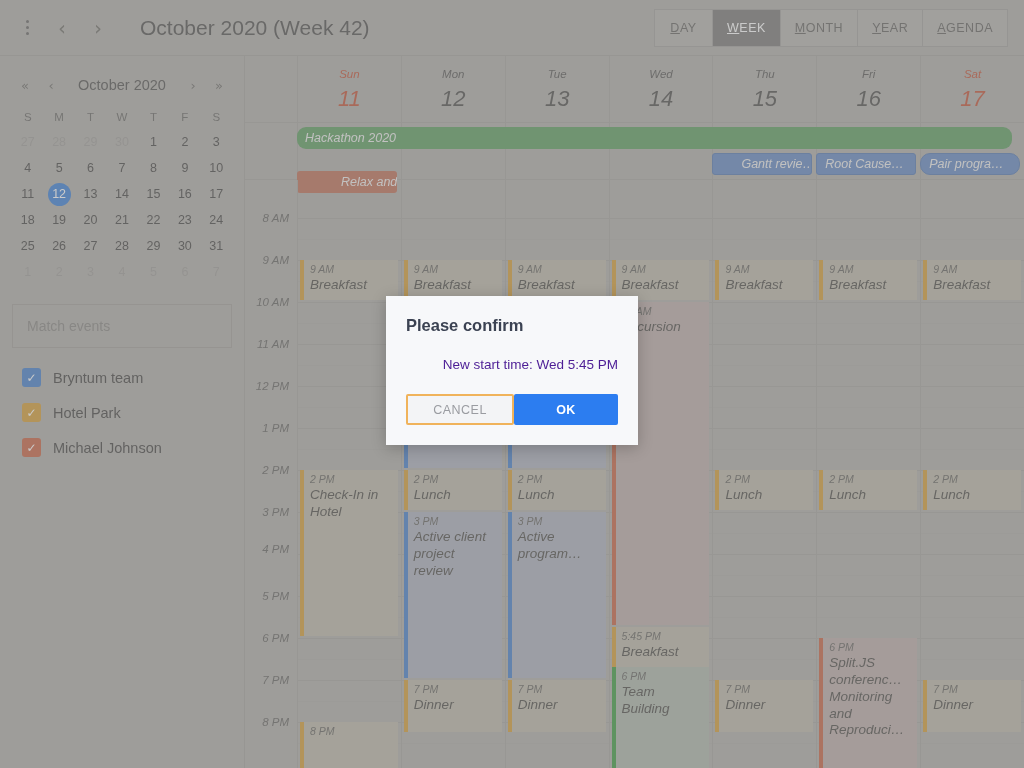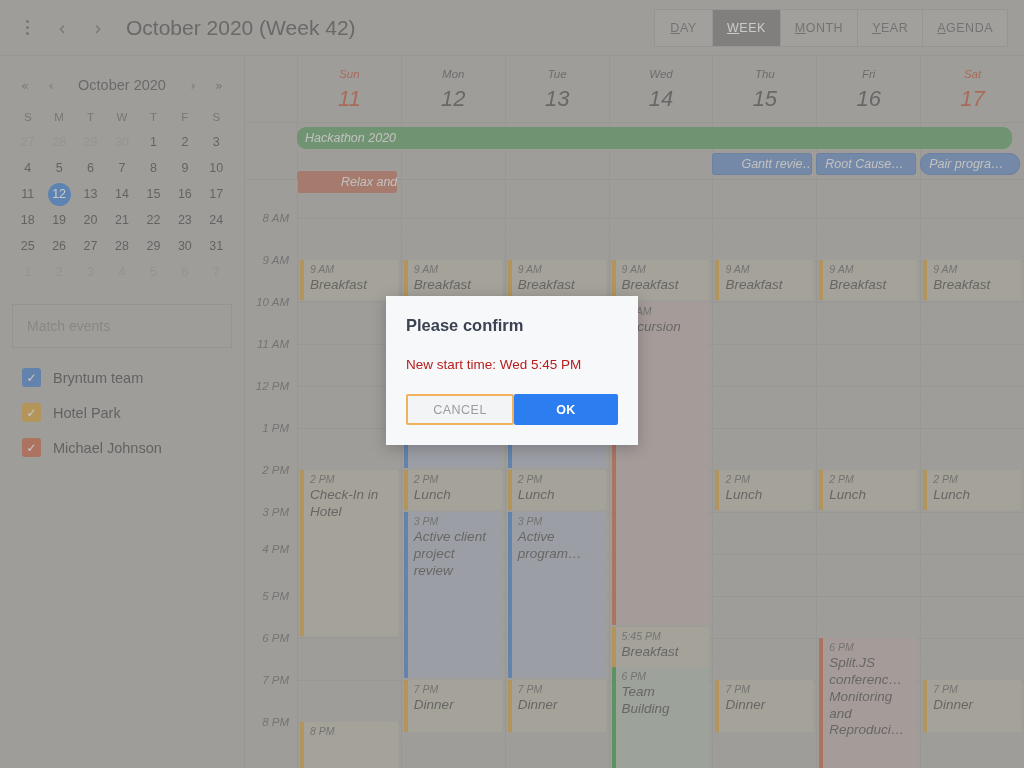--- a/index.html
+++ b/index.html
@@ -57,21 +57,21 @@
   }
   .cal-tick { position:absolute; top:0; width:2px; height:3px; background:#6e6d6b; }
 
   .nav-arrow {
     width: 36px; height: 40px;
     display: flex; align-items: center; justify-content: center;
     color: #76756f; font-size: 19px; cursor: pointer;
     font-family: "DejaVu Sans", sans-serif;
   }
   .range-title {
-    font-size: 21px; color: #595856; margin-left: 10px;
+    font-size: 21px; color: #595856; margin-left: 24px;
     white-space: nowrap;
   }
   .spacer { flex: 1 1 auto; }
 
   .mode-group { display: flex; border: 1px solid #a6a4a0; height: 38px; }
   .mode-btn {
     min-width: 58px; padding: 0 14px;
     display: flex; align-items: center; justify-content: center;
     font-size: 12.5px; letter-spacing: .5px;
     color: #6b6a67; background: #b9b7b2;
@@ -204,22 +204,23 @@
     position: absolute; z-index: 1000;
     left: 386px; top: 296px; width: 252px;
     background: #f7f8fa;
     box-shadow: 0 3px 14px rgba(0,0,0,.22);
   }
   .modal-title {
     font-size: 16.5px; font-weight: bold; color: #3b4252;
     padding: 20px 20px 0 20px;
   }
   .modal-msg {
-    font-size: 13.5px; color: #b91c1c;
+    font-size: 13.5px; color: #4c1d95;
     padding: 22px 20px 0 20px;
+    text-align: right;
   }
   .modal-actions {
     display: flex; padding: 22px 20px 20px 20px;
   }
   .btn {
     flex: 1 1 0; height: 31px;
     display: flex; align-items: center; justify-content: center;
     font-size: 12.5px; letter-spacing: .5px; cursor: pointer;
     border-radius: 2px;
   }

